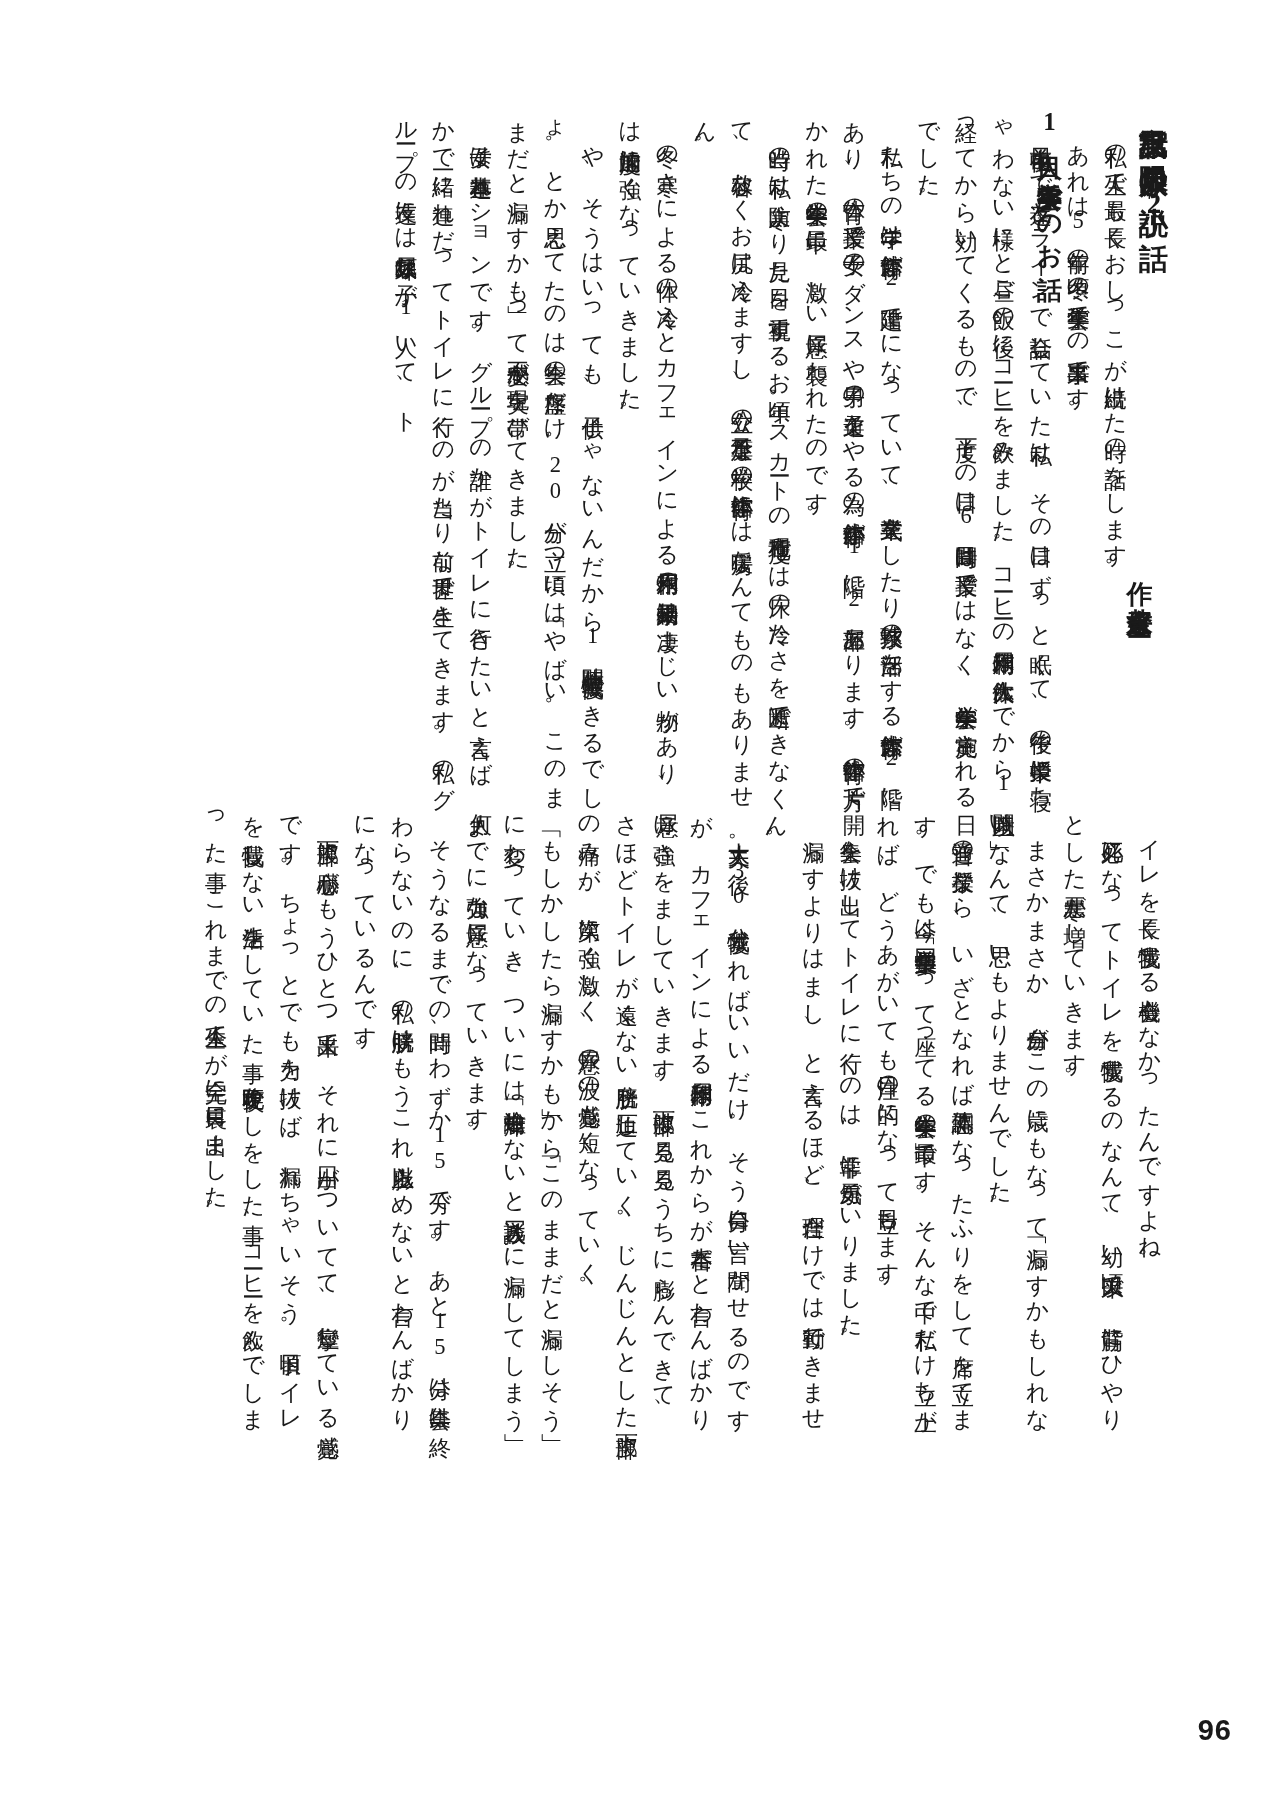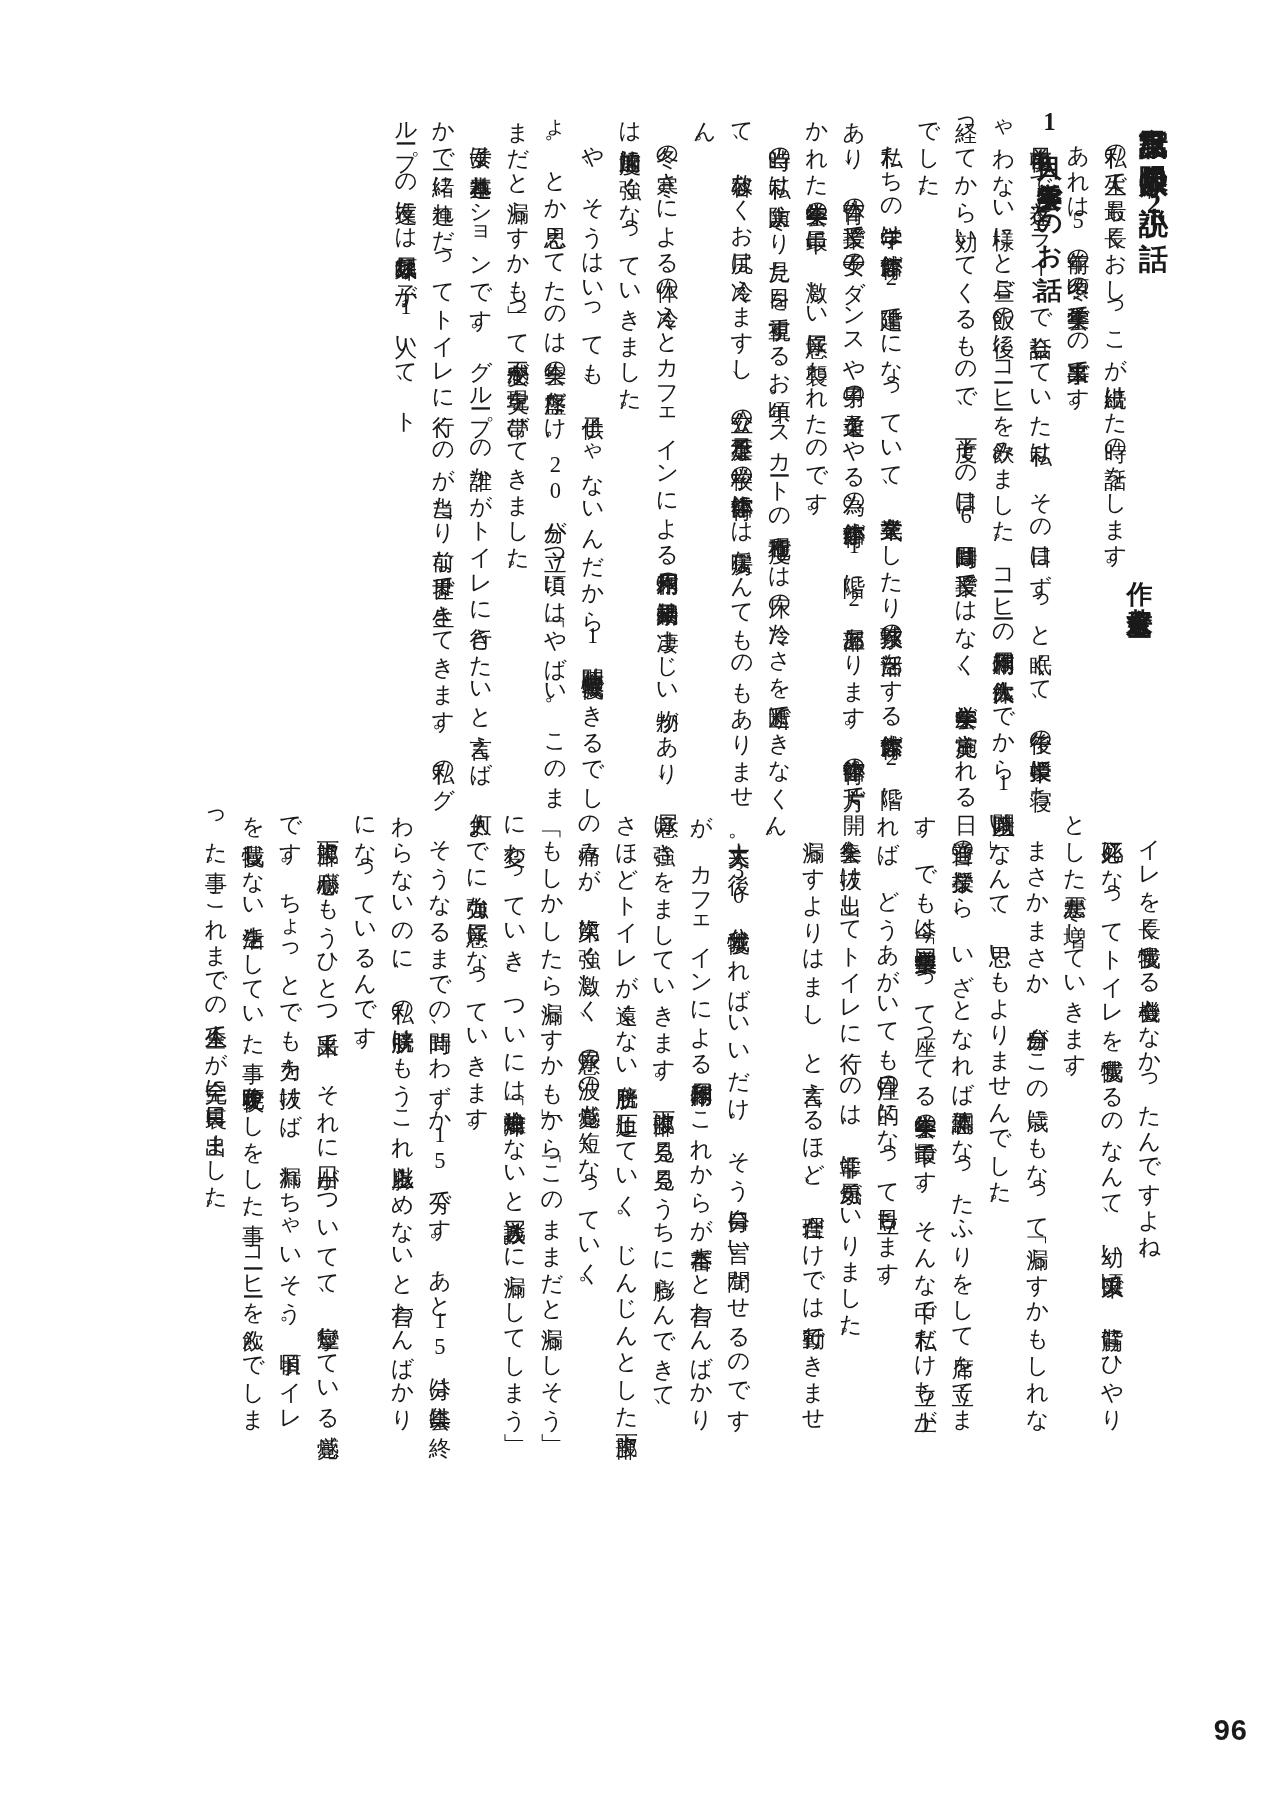--- a/index.html
+++ b/index.html
@@ -95,21 +95,21 @@
   #body-lower {
     top: 800px;
     right: 112px;
     height: 620px;
     width: 1015px;
   }
 
   
   #page-number {
     position: absolute;
-    right: 32px;
+    right: 48px;
     bottom: 60px;
     font-size: 29px;
     font-weight: 700;
     font-family: "Liberation Sans", sans-serif;
     letter-spacing: 1px;
   }
 </style>
 </head>
 <body>
 

